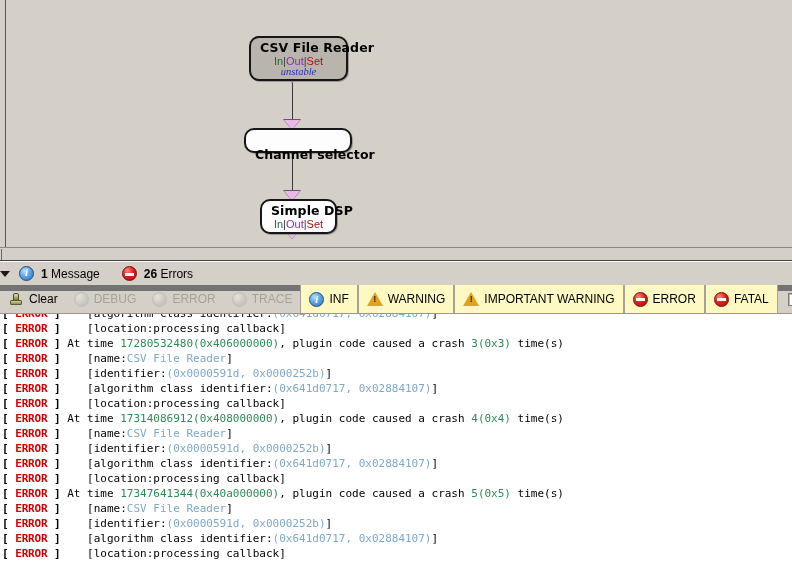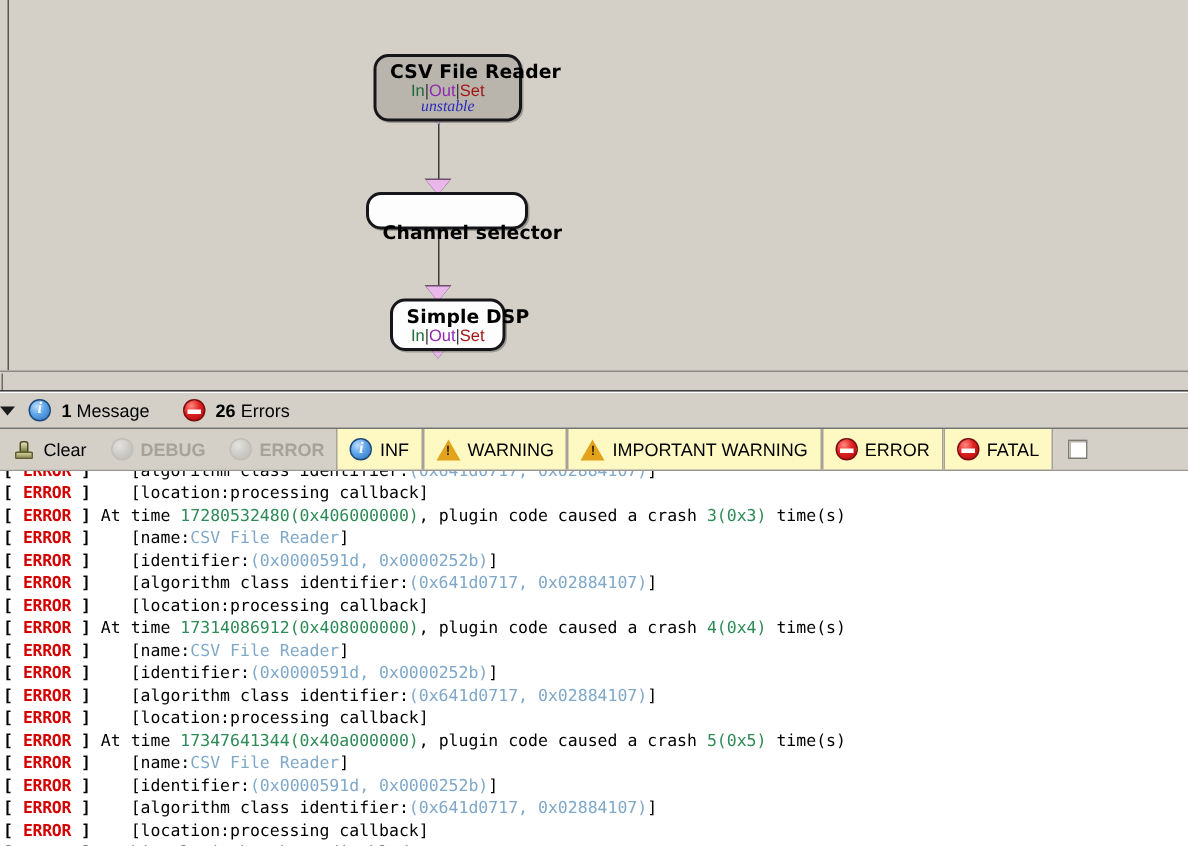--- a/index.html
+++ b/index.html
@@ -212,23 +212,23 @@
   .msg-count b { font-weight: bold; }
   .msg-gap { width: 22px; }
 
   
   .toolbar {
     position: absolute;
     left: 0; top: 285px;
     width: 792px; height: 28px;
     background: #d4d0c8;
     display: flex;
-    align-items: center;
-    box-sizing: border-box;
-    border-top: 1px solid #737373;
+    align-items: flex-end;
+    box-sizing: border-box;
+    border-top: 6px solid #737373;
   }
   .tb-btn {
     display: flex;
     align-items: center;
     gap: 5px;
     padding: 0 8px;
     height: 28px;
     box-sizing: border-box;
     white-space: nowrap;
     font-family: "Liberation Sans", sans-serif;
@@ -236,21 +236,21 @@
     color: #000;
     cursor: default;
     background: transparent;
     border: none;
   }
   .tb-btn.active {
     background: #fef9c3;
     border-left: 1px solid #a6a299;
     border-right: 1px solid #a6a299;
   }
-  .tb-btn.disabled { color: #a6a299; font-weight: bold; }
+  .tb-btn.disabled { color: #a6a299; }
 
   .icon-clear {
     width: 16px; height: 16px;
     position: relative;
     flex: none;
   }
   .icon-clear .brush-h {
     position: absolute;
     left: 2px; top: 9px;
     width: 12px; height: 5px;
@@ -463,20 +463,24 @@
     <div class="tb-btn disabled">
       <span class="icon-ball"></span>
       <span>DEBUG</span>
     </div>
 
     <div class="tb-btn disabled">
       <span class="icon-ball"></span>
       <span>ERROR</span>
     </div>
 
+    <div class="tb-btn disabled">
+      <span class="icon-ball"></span>
+      <span>TRACE</span>
+    </div>
 
     <div class="tb-btn active">
       <span class="icon-ball blue"></span>
       <span>INF</span>
     </div>
 
     <div class="tb-btn active">
       <span class="icon-warn"></span>
       <span>WARNING</span>
     </div>

